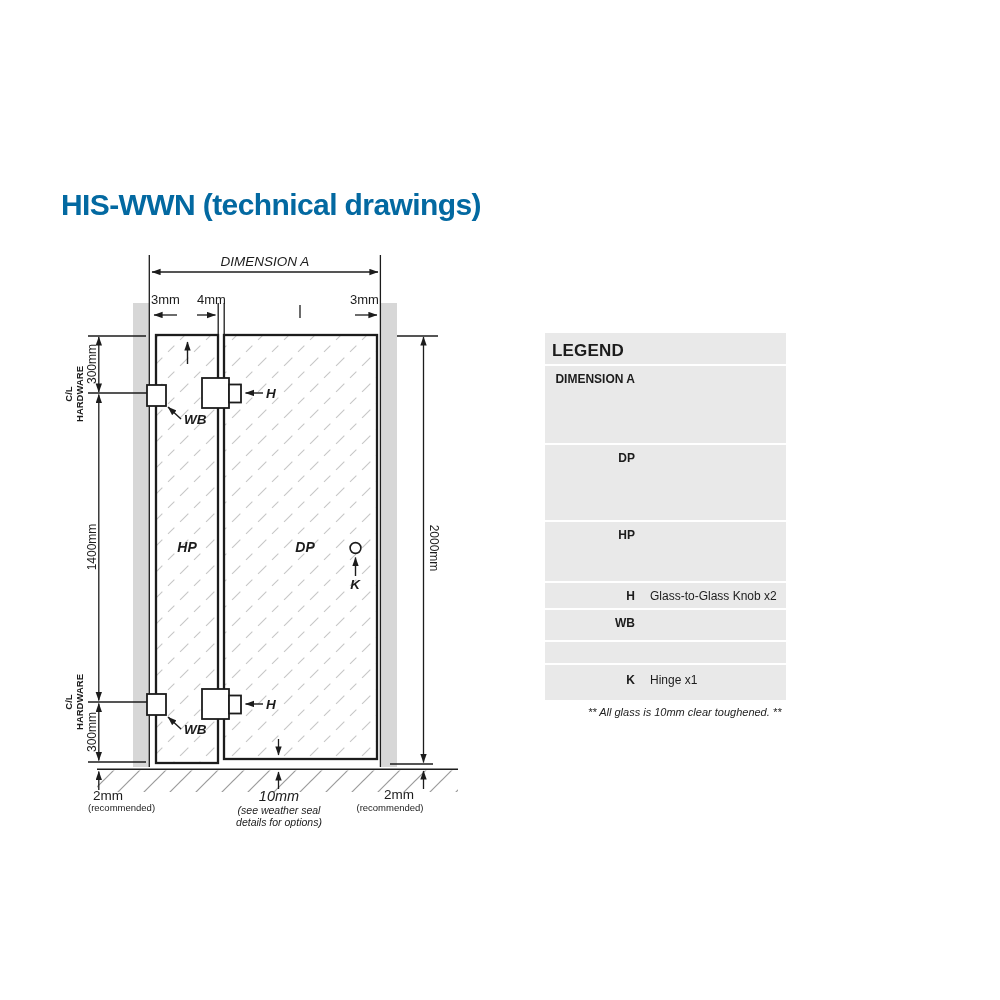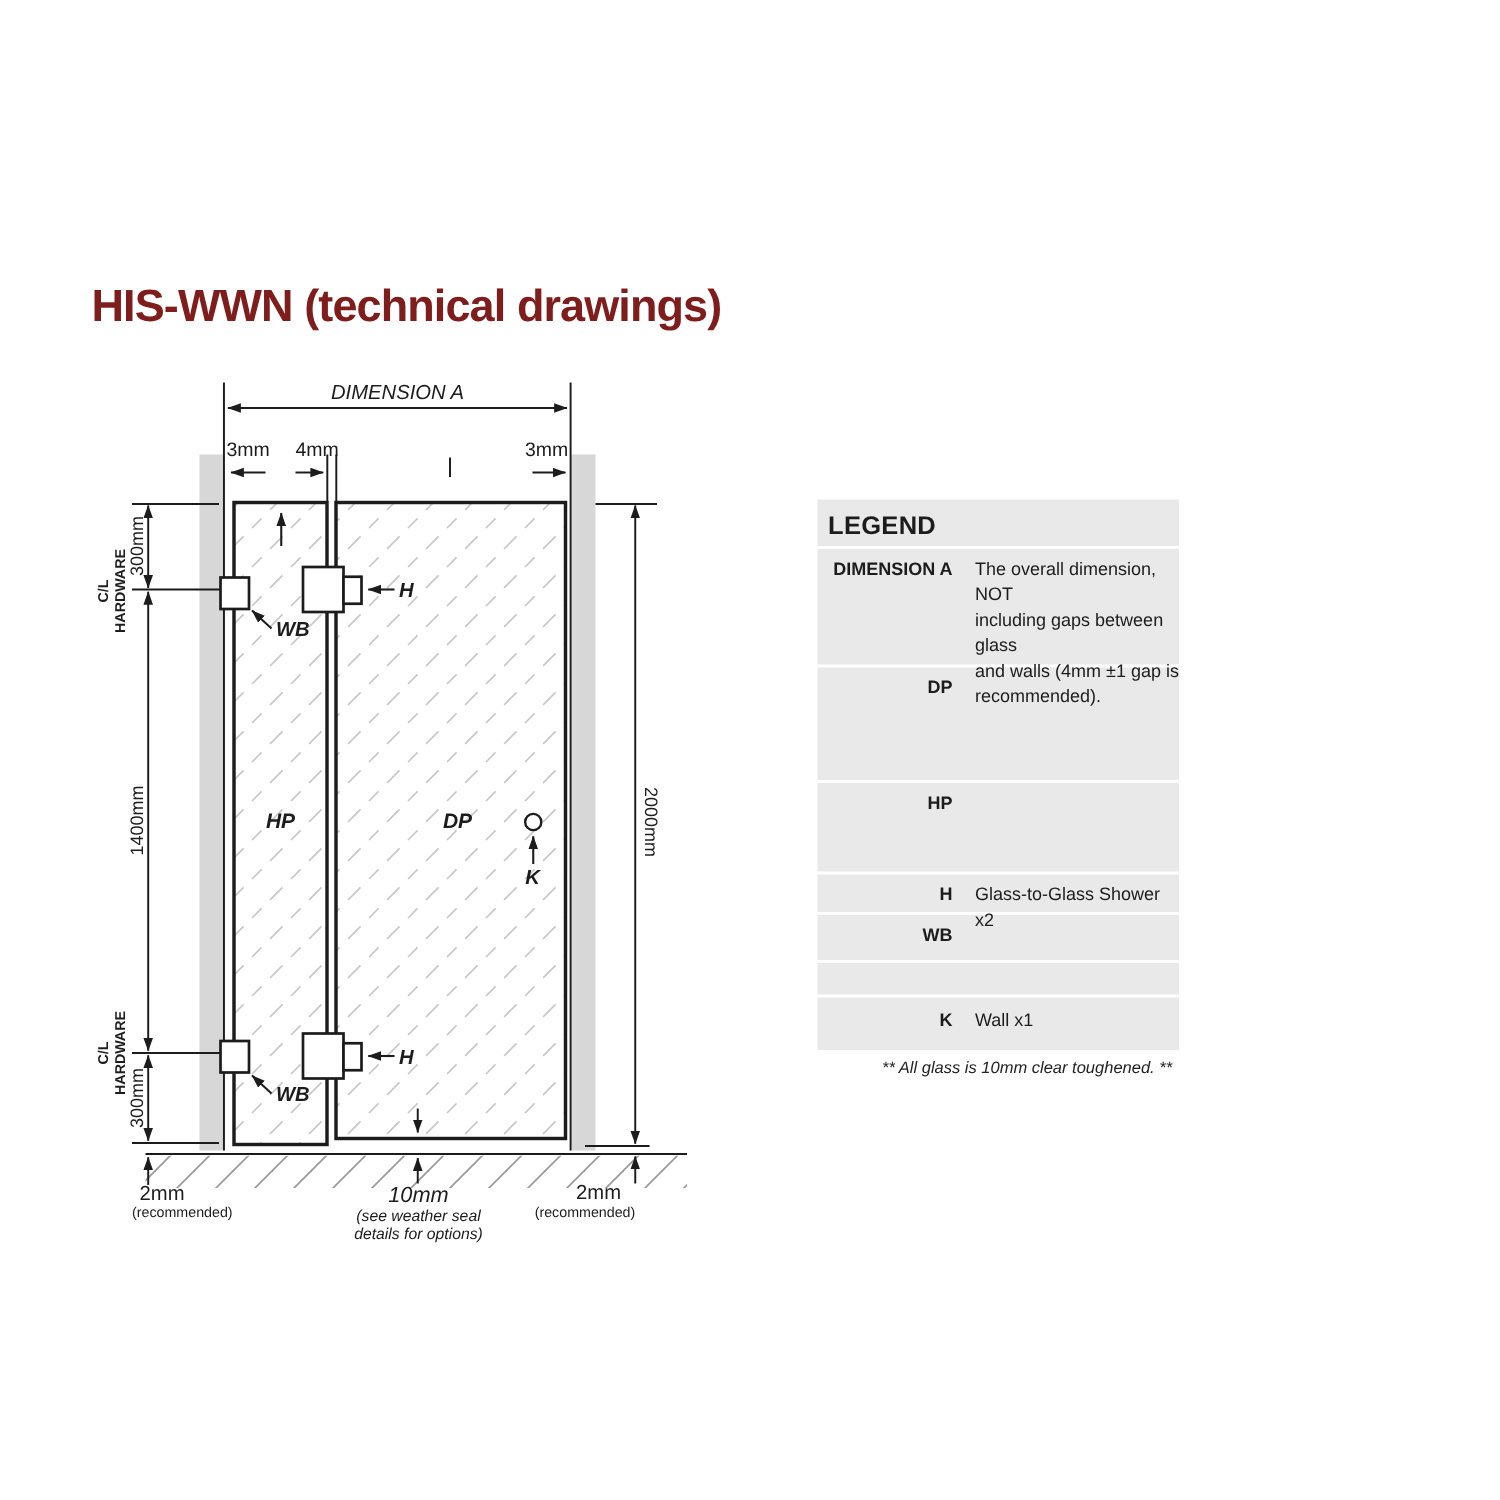--- a/index.html
+++ b/index.html
@@ -1,19 +1,19 @@
 <!DOCTYPE html>
 <html><head>
 <meta charset="utf-8">
 <style>
   html,body{margin:0;padding:0;background:#fff;}
   body{width:1000px;height:1000px;position:relative;overflow:hidden;
        font-family:"Liberation Sans",sans-serif;color:#1c1c1c;}
   .page-title{position:absolute;left:61px;top:188px;font-size:30px;font-weight:700;
-              letter-spacing:-0.6px;color:#7f1d1d;white-space:nowrap;}
+              letter-spacing:-0.6px;color:#0369a1;white-space:nowrap;}
   .drawing-svg{position:absolute;left:0;top:0;width:1000px;height:1000px;}
   
   .legend{position:absolute;left:545px;top:333px;width:241px;background:#e9e9e9;}
   .legend-header{box-sizing:border-box;height:31px;padding:8px 0 0 7px;
                  font-size:17px;font-weight:700;letter-spacing:0.2px;}
   .legend-row{box-sizing:border-box;display:flex;border-top:2px solid #fff;padding-top:5px;}
   .legend-term{width:90px;text-align:right;font-weight:700;font-size:12px;line-height:17px;flex:none;}
   .legend-desc{margin-left:15px;font-size:12px;line-height:17px;white-space:pre-line;}
   .legend-desc.nowrap{white-space:nowrap;}
   .r1{height:79px;} .r2{height:77px;} .r3{height:61px;} .r4{height:27px;}
@@ -144,40 +144,36 @@
   <text x="266" y="709" font-size="13.5" font-weight="bold" font-style="italic">H</text>
   <text x="184" y="424" font-size="13.5" font-weight="bold" font-style="italic">WB</text>
   <text x="184" y="734" font-size="13.5" font-weight="bold" font-style="italic">WB</text>
   <text x="355" y="589" text-anchor="middle" font-size="13.5" font-weight="bold" font-style="italic">K</text>
 </svg>
 
 <div class="legend">
   <div class="legend-header">LEGEND</div>
   <div class="legend-row r1">
     <div class="legend-term">DIMENSION A</div>
-    <div class="legend-desc">The overall dimension, NOT
-including gaps between glass
-and walls (4mm ±1 gap is
-recommended).</div>
   </div>
   <div class="legend-row r2">
     <div class="legend-term">DP</div>
   </div>
   <div class="legend-row r3">
     <div class="legend-term">HP</div>
   </div>
   <div class="legend-row r4">
     <div class="legend-term">H</div>
-    <div class="legend-desc">Glass-to-Glass Shower x2</div>
+    <div class="legend-desc">Glass-to-Glass Knob x2</div>
   </div>
   <div class="legend-row r5">
     <div class="legend-term">WB</div>
   </div>
   <div class="legend-row r6">
     <div class="legend-term"></div>
     <div class="legend-desc"></div>
   </div>
   <div class="legend-row r7">
     <div class="legend-term">K</div>
-    <div class="legend-desc">Wall x1</div>
+    <div class="legend-desc">Hinge x1</div>
   </div>
 </div>
 <div class="footnote">** All glass is 10mm clear toughened. **</div>
 
 </body></html>

